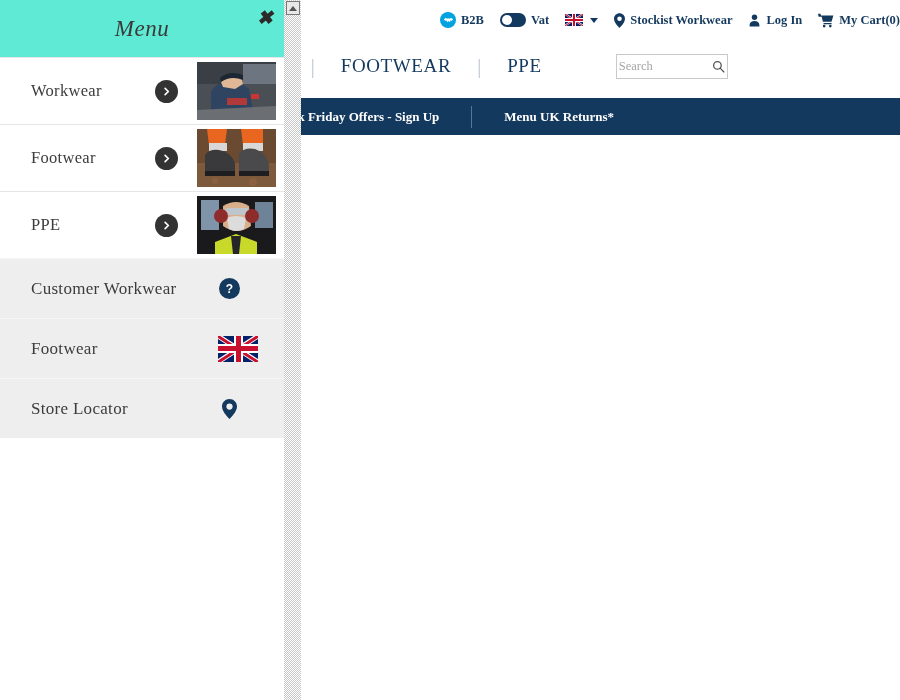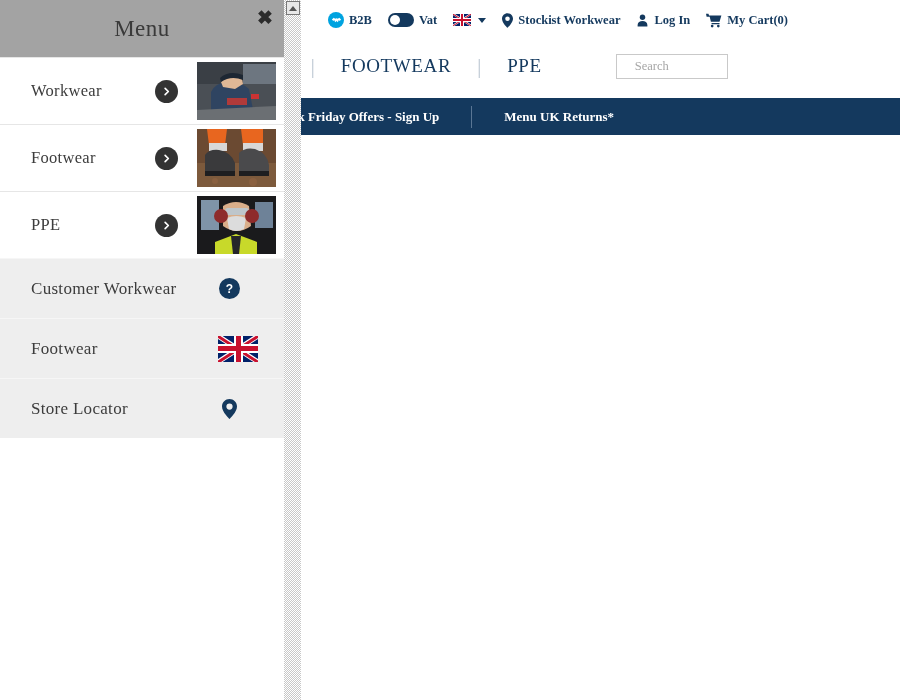--- a/index.html
+++ b/index.html
@@ -18,21 +18,20 @@
   
   .utility-bar {
     position: absolute;
     top: 0; left: 0;
     width: 900px;
     height: 40px;
     background: #ffffff;
     display: flex;
     align-items: center;
     justify-content: flex-end;
-    padding-right: 112px;
     gap: 0px;
   }
   .util-item {
     display: flex;
     align-items: center;
     gap: 5px;
     color: #14395e;
     font-size: 12.5px;
     font-weight: bold;
     font-family: "Liberation Serif", "DejaVu Serif", serif;
@@ -117,21 +116,21 @@
     padding: 0 26px;
   }
   .nav-sep { color: #b9c4d0; font-size: 20px; }
   .search-wrap {
     margin-left: 48px;
     width: 112px; height: 25px;
     border: 1px solid #c9c9c9;
     background: #fff;
     display: flex;
     align-items: center;
-    padding: 0 18px;
+    padding: 0 2px;
     justify-content: space-between;
   }
   .search-input {
     border: none; outline: none;
     font-family: "Liberation Serif", "DejaVu Serif", serif;
     font-size: 12.5px;
     color: #555;
     width: 78px;
     background: transparent;
   }
@@ -174,21 +173,22 @@
     background: #ffffff;
     z-index: 40;
     overflow: hidden;
   }
   .menu-header {
     position: relative;
     height: 57px;
     display: flex;
     align-items: center;
     justify-content: center;
-    background: #a3a3a3;
+    background: #5eead4;
+    font-style: italic;
   }
   .menu-title {
     font-size: 23px;
     color: #3a3a3a;
     font-family: "Liberation Serif", "DejaVu Serif", serif;
     letter-spacing: 0.5px;
   }
   .menu-close {
     position: absolute;
     right: 8px; top: 6px;

